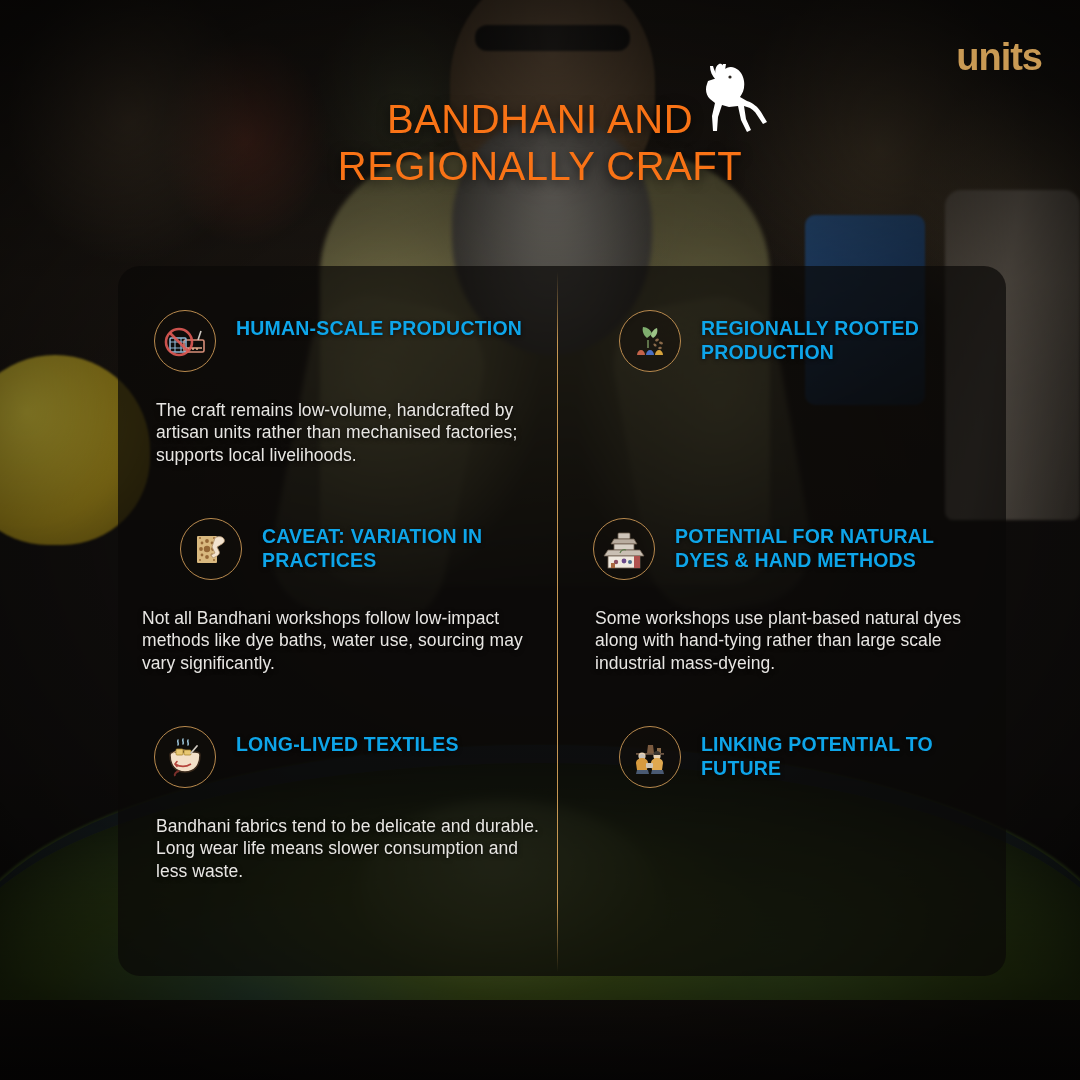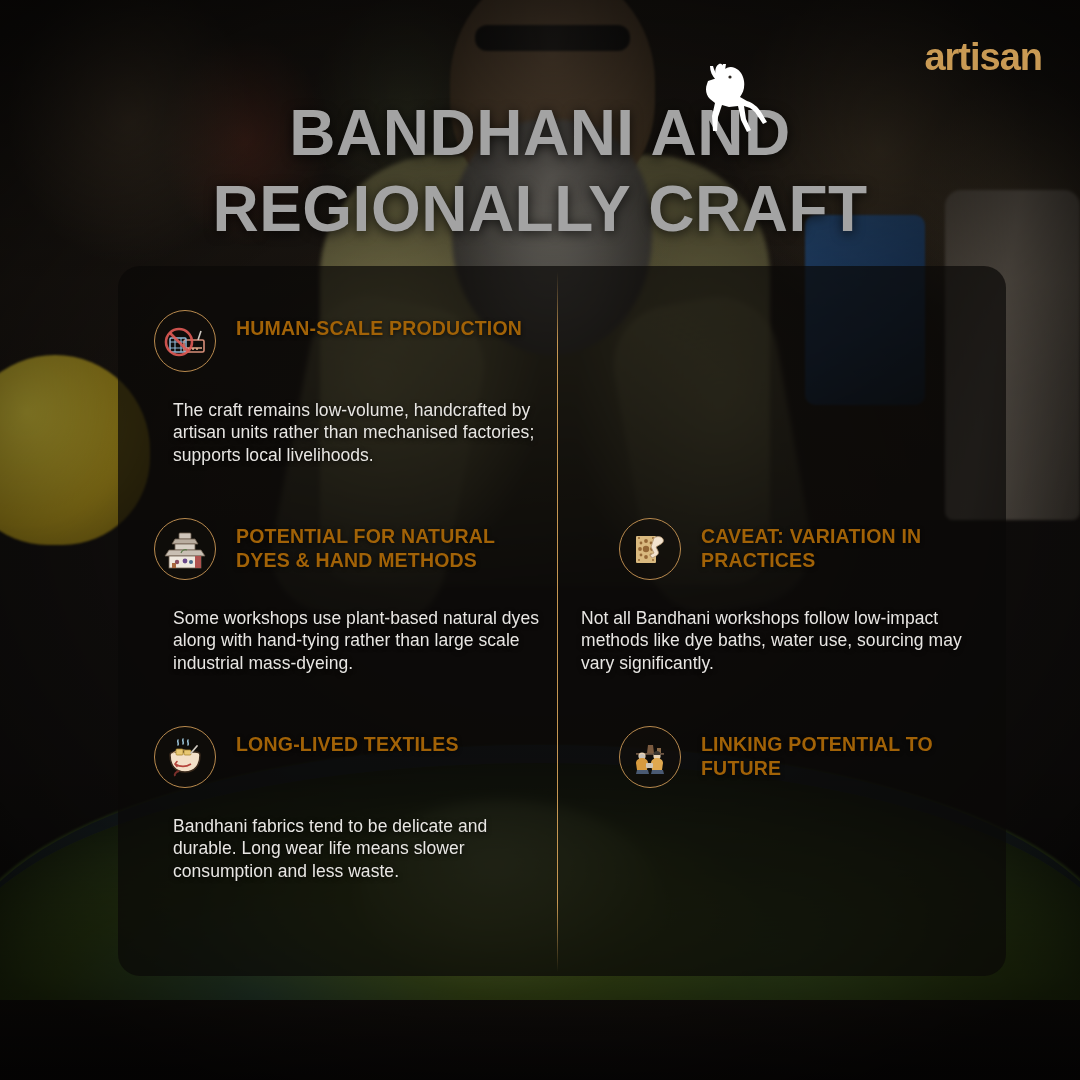--- a/index.html
+++ b/index.html
@@ -148,24 +148,24 @@
   }
 
   
   .headline {
     position:absolute; left:0; right:0; top:96px;
     text-align:center;
     z-index:8;
     padding:0 110px;
   }
   .headline .line {
-    font-size:64px;
-    font-weight:700;
+    font-size:40px;
+    font-weight:400;
     letter-spacing:.5px;
-    color:#a3a3a3;
+    color:#f97316;
     line-height:1.18;
     text-shadow:0 2px 12px rgba(0,0,0,.75);
   }
 
   
   .goat {
     position:absolute; left:683px; top:60px;
     width:120px; height:80px;
     z-index:9;
   }
@@ -212,37 +212,37 @@
     display:flex; align-items:center; justify-content:center;
     overflow:hidden;
     position:relative;
   }
   .icon-circle svg { display:block; }
 
   .card-title {
     font-size:19.5px;
     font-weight:700;
     line-height:1.22;
-    color:#a16207;
+    color:#0ea5e9;
     letter-spacing:.2px;
     padding-top:7px;
     text-shadow:0 1px 4px rgba(0,0,0,.7);
   }
 
   .card-body {
     margin-top:27px;
     font-size:17.5px;
     line-height:1.28;
     color:#e8e6e3;
     letter-spacing:.05px;
     text-shadow:0 1px 5px rgba(0,0,0,.85);
     max-width:392px;
   }
   .card.col-r .card-body { max-width:402px; margin-left:-38px; }
-  .card.col-l .card-body { margin-left:19px; }
+  .card.col-l .card-body { margin-left:2px; }
 </style>
 </head>
 <body>
 
 <div id="poster">
 
   <div class="photo">
     <div class="photo-top"></div>
     <div class="drum-yellow"></div>
     <div class="drum-blue"></div>
@@ -255,21 +255,21 @@
       <div class="art-glasses"></div>
       <div class="art-beard"></div>
     </div>
     <div class="vat"></div>
     <div class="vat-cloth"></div>
     <div class="vat-rim"></div>
     <div class="floor"></div>
     <div class="vignette"></div>
   </div>
 
-  <div class="logo">artisan</div>
+  <div class="logo">units</div>
 
   <svg class="goat" viewBox="0 0 120 80">
     <g fill="#ffffff">
       <path d="M34 18c-3-5-2-12 2-14 3-1 5 2 5 6 3-3 7-4 11-2 5 2 8 7 9 13 1 7-1 12-4 16l7 4c6 2 11 6 14 11l6 10-4 2-6-9c-2-4-6-7-10-8l-3-1 2 13 5 11-4 2-6-12-3-14-9 1-7-2-4 12-1 14h-4l-1-15 3-13-5-4c-4-4-5-10-3-15l1-3z"></path>
       <path d="M30 6c1 4 3 8 6 11l-3 3c-4-4-6-9-6-14z"></path>
       <path d="M43 4c-1 4-1 9 1 13l-4 1c-2-5-2-10 0-14z"></path>
       <circle cx="47" cy="17" r="1.6" fill="#2a2520"></circle>
     </g>
   </svg>
 
@@ -298,42 +298,39 @@
             <circle cx="17" cy="24" r="13" fill="none" stroke="#e05a55" stroke-width="2.6" opacity=".9"></circle>
             <path d="M8 15l18 18" stroke="#e05a55" stroke-width="2.6" opacity=".9"></path>
           </svg>
         </div>
         <div class="card-title">HUMAN-SCALE PRODUCTION</div>
       </div>
       <div class="card-body">The craft remains low-volume, handcrafted by artisan units rather than mechanised factories; supports local livelihoods.</div>
     </div>
 
     <div class="card col-r">
-    </div>
-
-    <div class="card col-l">
-      <div class="card-head">
-        <div class="icon-circle">
-          <svg width="48" height="48" viewBox="0 0 48 48">
-            <rect x="18" y="8" width="12" height="6" rx="1" fill="#cfc6bb" stroke="#6f5f50" stroke-width=".8"></rect>
-            <path d="M14 14h20l3 5H11z" fill="#b9ada0" stroke="#6f5f50" stroke-width=".8"></path>
-            <rect x="14" y="19" width="20" height="6" fill="#d8d0c6" stroke="#6f5f50" stroke-width=".8"></rect>
-            <path d="M8 25h32l4 6H4z" fill="#c9bfb3" stroke="#6f5f50" stroke-width=".8"></path>
-            <rect x="8" y="31" width="32" height="12" fill="#efe8de" stroke="#6f5f50" stroke-width=".8"></rect>
-            <rect x="34" y="31" width="6" height="12" fill="#b0524f"></rect>
-            <path d="M20 28c1-3 4-4 6-3" stroke="#5d7a4b" stroke-width="1.2" fill="none"></path>
-            <circle cx="16" cy="37" r="2.2" fill="#8b4e62"></circle>
-            <circle cx="24" cy="36" r="2.4" fill="#6b4a8b"></circle>
-            <circle cx="30" cy="37" r="2" fill="#4a6b8b"></circle>
-            <rect x="11" y="38" width="4" height="5" fill="#a9683f"></rect>
-          </svg>
-        </div>
-        <div class="card-title">POTENTIAL FOR NATURAL DYES &amp; HAND METHODS</div>
-      </div>
-      <div class="card-body">Some workshops use plant-based natural dyes along with hand-tying rather than large scale industrial mass-dyeing.</div>
+      <div class="card-head">
+        <div class="icon-circle">
+          <svg width="46" height="46" viewBox="0 0 46 46">
+            <path d="M20 20c-4-3-5-8-4-11 4 0 8 3 9 7z" fill="#7fae6e"></path>
+            <path d="M24 18c0-4 3-7 6-8 1 3 0 8-4 10z" fill="#9dc487"></path>
+            <path d="M21 22v8" stroke="#7c9a63" stroke-width="1.4"></path>
+            <g fill="#8a6a4a">
+              <ellipse cx="30" cy="22" rx="2" ry="1.3" transform="rotate(-25 30 22)"></ellipse>
+              <ellipse cx="34" cy="25" rx="2" ry="1.3" transform="rotate(15 34 25)"></ellipse>
+              <ellipse cx="28" cy="27" rx="1.8" ry="1.2" transform="rotate(40 28 27)"></ellipse>
+              <ellipse cx="33" cy="30" rx="1.8" ry="1.2" transform="rotate(-10 33 30)"></ellipse>
+            </g>
+            <path d="M10 37c0-3 2-5 4-5s4 2 4 5z" fill="#c4634a"></path>
+            <path d="M19 37c0-3 2-5 4-5s4 2 4 5z" fill="#4a6fc4"></path>
+            <path d="M28 37c0-3 2-5 4-5s4 2 4 5z" fill="#d6a33c"></path>
+          </svg>
+        </div>
+        <div class="card-title">REGIONALLY ROOTED PRODUCTION</div>
+      </div>
     </div>
 
     <div class="card col-r">
       <div class="card-head">
         <div class="icon-circle">
           <svg width="48" height="48" viewBox="0 0 48 48">
             <rect x="10" y="11" width="20" height="27" rx="1" fill="#d9b97f"></rect>
             <g fill="#8a5a2a" opacity=".85">
               <circle cx="20" cy="24" r="3.2"></circle>
               <circle cx="20" cy="16" r="1.9"></circle>
@@ -354,20 +351,42 @@
         </div>
         <div class="card-title">CAVEAT: VARIATION IN PRACTICES</div>
       </div>
       <div class="card-body">Not all Bandhani workshops follow low-impact methods like dye baths, water use, sourcing may vary significantly.</div>
     </div>
 
     <div class="card col-l">
       <div class="card-head">
         <div class="icon-circle">
           <svg width="48" height="48" viewBox="0 0 48 48">
+            <rect x="18" y="8" width="12" height="6" rx="1" fill="#cfc6bb" stroke="#6f5f50" stroke-width=".8"></rect>
+            <path d="M14 14h20l3 5H11z" fill="#b9ada0" stroke="#6f5f50" stroke-width=".8"></path>
+            <rect x="14" y="19" width="20" height="6" fill="#d8d0c6" stroke="#6f5f50" stroke-width=".8"></rect>
+            <path d="M8 25h32l4 6H4z" fill="#c9bfb3" stroke="#6f5f50" stroke-width=".8"></path>
+            <rect x="8" y="31" width="32" height="12" fill="#efe8de" stroke="#6f5f50" stroke-width=".8"></rect>
+            <rect x="34" y="31" width="6" height="12" fill="#b0524f"></rect>
+            <path d="M20 28c1-3 4-4 6-3" stroke="#5d7a4b" stroke-width="1.2" fill="none"></path>
+            <circle cx="16" cy="37" r="2.2" fill="#8b4e62"></circle>
+            <circle cx="24" cy="36" r="2.4" fill="#6b4a8b"></circle>
+            <circle cx="30" cy="37" r="2" fill="#4a6b8b"></circle>
+            <rect x="11" y="38" width="4" height="5" fill="#a9683f"></rect>
+          </svg>
+        </div>
+        <div class="card-title">POTENTIAL FOR NATURAL DYES &amp; HAND METHODS</div>
+      </div>
+      <div class="card-body">Some workshops use plant-based natural dyes along with hand-tying rather than large scale industrial mass-dyeing.</div>
+    </div>
+
+    <div class="card col-l">
+      <div class="card-head">
+        <div class="icon-circle">
+          <svg width="48" height="48" viewBox="0 0 48 48">
             <g stroke="#9fc8dd" stroke-width="1.5" fill="none" stroke-linecap="round">
               <path d="M17 12c1-2-1-3 0-5M22 11c1-2-1-3 0-5M27 12c1-2-1-3 0-5"></path>
             </g>
             <path d="M9 22c0-2 2-3 5-3h20c3 0 5 1 5 3 0 10-5 17-15 17S9 32 9 22z" fill="#f3e0c8" stroke="#3a2a1c" stroke-width="1.5"></path>
             <path d="M12 20c4-3 9-4 14-2" stroke="#c9a97f" stroke-width="1.2" fill="none"></path>
             <rect x="15" y="16" width="7" height="6" rx="1" fill="#e8c873" stroke="#a8852f" stroke-width=".8"></rect>
             <rect x="23" y="17" width="7" height="5" rx="1" fill="#e8c873" stroke="#a8852f" stroke-width=".8"></rect>
             <path d="M30 20l6-7" stroke="#cfc8bf" stroke-width="1.8" stroke-linecap="round"></path>
             <path d="M14 31c5 3 11 3 16 0" stroke="#b5453c" stroke-width="1.6" fill="none"></path>
             <path d="M14 31l2-2.5M14 31l2 2.5" stroke="#b5453c" stroke-width="1.6" fill="none" stroke-linecap="round"></path>

